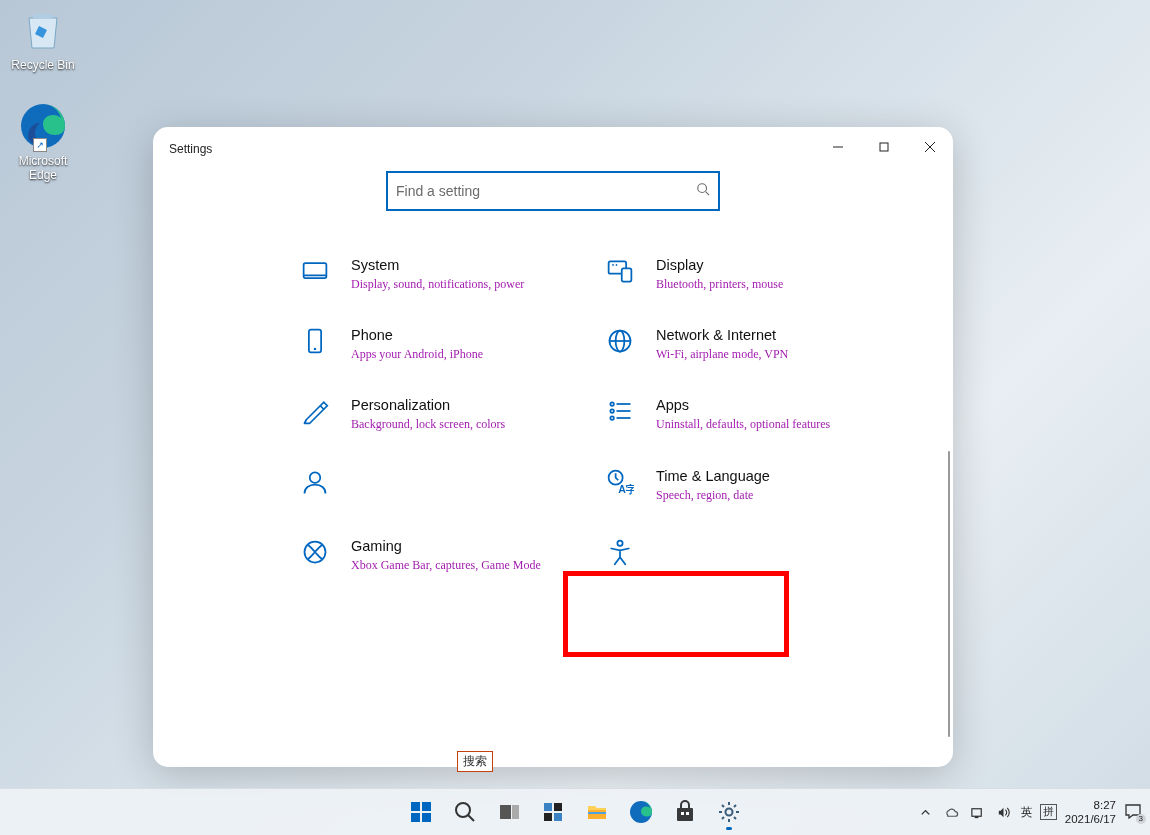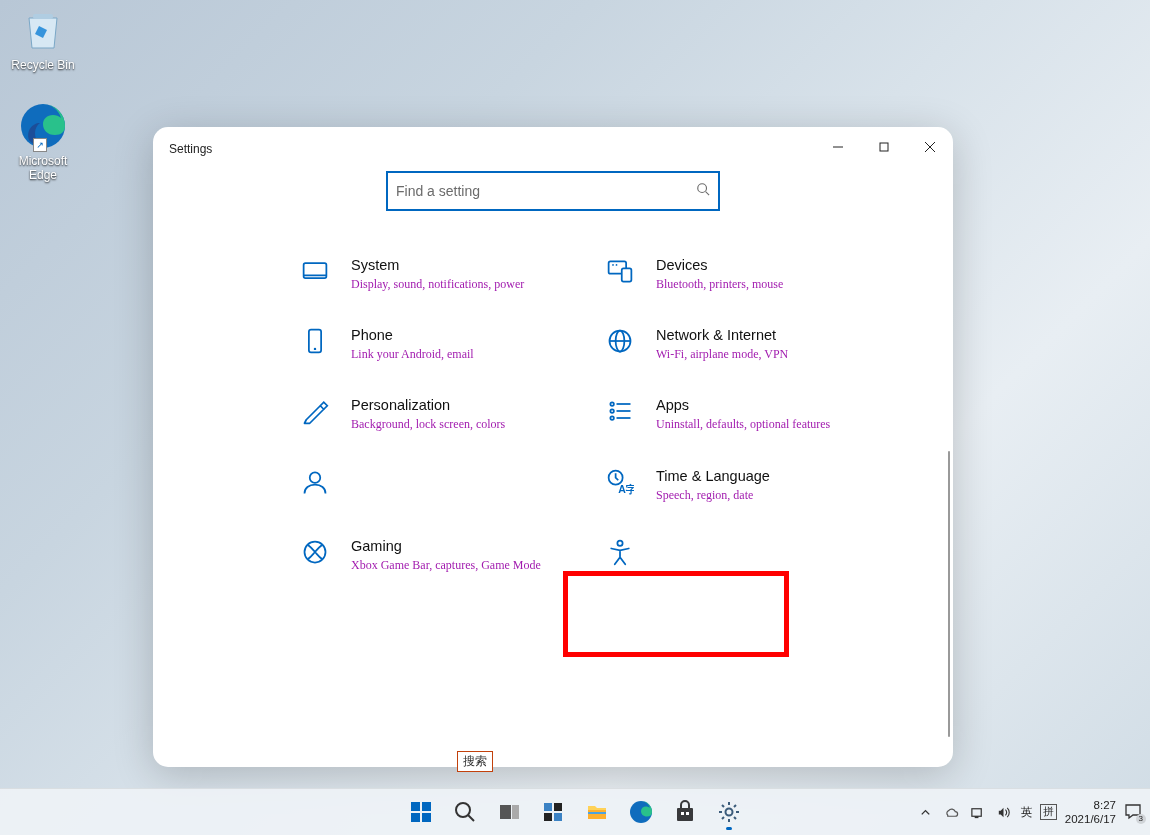--- a/index.html
+++ b/index.html
@@ -134,33 +134,33 @@
       </div>
 
       <div class="cat">
         <div class="icon"><svg viewBox="0 0 32 32">
               <rect x="3" y="5" width="20" height="14" rx="2" fill="none" stroke="#0067c0" stroke-width="2"></rect>
               <rect x="18" y="13" width="11" height="15" rx="2" fill="#fff" stroke="#0067c0" stroke-width="2"></rect>
               <circle cx="8" cy="9" r="1" fill="#0067c0"></circle>
               <circle cx="12" cy="9" r="1" fill="#0067c0"></circle>
             </svg></div>
         <div class="txt">
-            <div class="name">Devices</div>
+            <div class="name">Display</div>
             <div class="desc">Bluetooth, printers, mouse</div>
           </div>
       </div>
 
       <div class="cat">
         <div class="icon"><svg viewBox="0 0 32 32">
               <rect x="9" y="3" width="14" height="26" rx="2.5" fill="none" stroke="#0067c0" stroke-width="2"></rect>
               <circle cx="16" cy="25" r="1.4" fill="#0067c0"></circle>
             </svg></div>
         <div class="txt">
             <div class="name">Phone</div>
-            <div class="desc">Link your Android, email</div>
+            <div class="desc">Apps your Android, iPhone</div>
           </div>
       </div>
 
       <div class="cat">
         <div class="icon"><svg viewBox="0 0 32 32">
               <circle cx="16" cy="16" r="12" fill="none" stroke="#0067c0" stroke-width="2"></circle>
               <ellipse cx="16" cy="16" rx="5" ry="12" fill="none" stroke="#0067c0" stroke-width="2"></ellipse>
               <line x1="4" y1="16" x2="28" y2="16" stroke="#0067c0" stroke-width="2"></line>
             </svg></div>
         <div class="txt">

